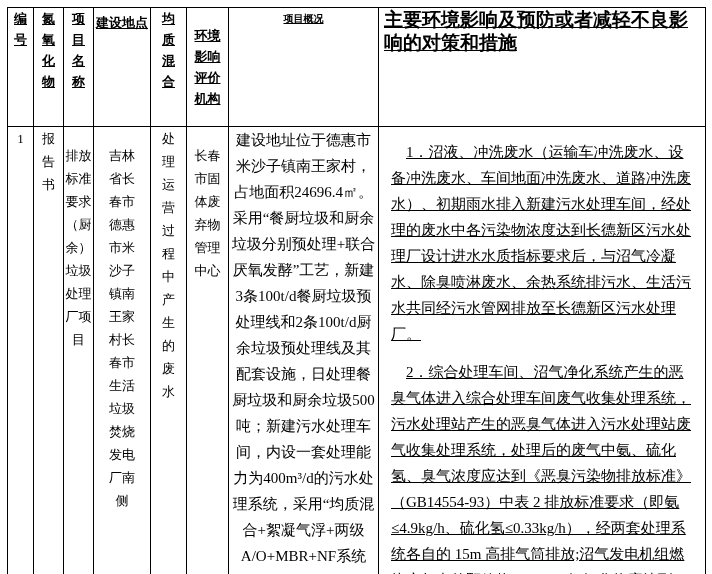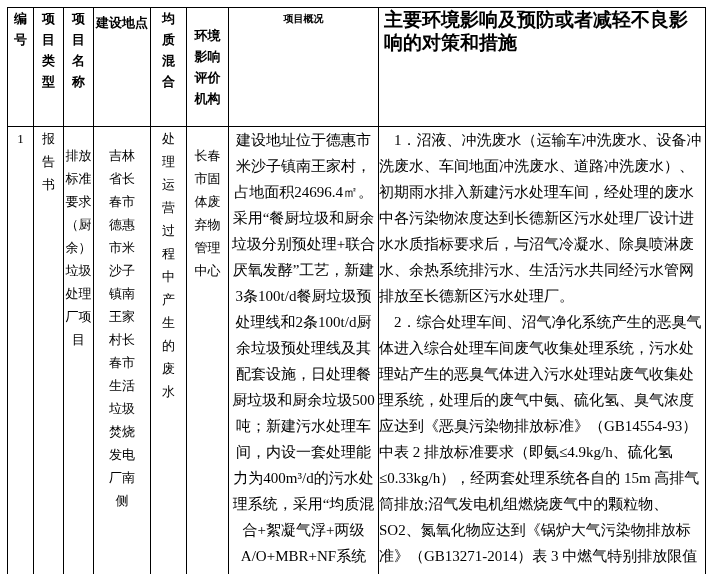--- a/index.html
+++ b/index.html
@@ -29,20 +29,21 @@
     overflow: hidden;
   }
   
   thead th {
     height: 82px;
     vertical-align: middle;
     font-weight: bold;
     font-size: 13px;
     line-height: 21px;
     text-align: center;
+    text-decoration: underline;
   }
   thead th.h-overview {
     font-size: 10px;
     line-height: 22px;
   }
   thead th.h-measures {
     font-size: 19px;
     line-height: 23px;
     text-align: left;
     padding: 0 5px;
@@ -69,22 +70,23 @@
     text-align: center;
     padding: 3px 4px;
   }
   td.c-measures {
     font-size: 15px;
     line-height: 26px;
     text-align: left;
     padding: 2px 6px 0 6px;
   }
   td.c-measures p {
-    margin: 0;
+    margin: 12px;
     text-indent: 1em;
+    text-decoration: underline;
   }
 </style>
 </head>
 <body>
 
 <table class="eia">
   <colgroup>
     <col style="width:26px">
     <col style="width:30px">
     <col style="width:30px">
@@ -93,21 +95,21 @@
     <col style="width:42px">
     <col style="width:150px">
     <col style="width:327px">
   </colgroup>
   <thead>
     <tr>
       <th>
         <div class="w14">编号</div>
       </th>
       <th>
-        <div class="w14">项目类型</div>
+        <div class="w14">氮氧化物</div>
       </th>
       <th>
         <div class="w14">项目名称</div>
       </th>
       <th>
         <div class="w56">建设地点</div>
       </th>
       <th>
         <div class="w14">均质混合</div>
       </th>

